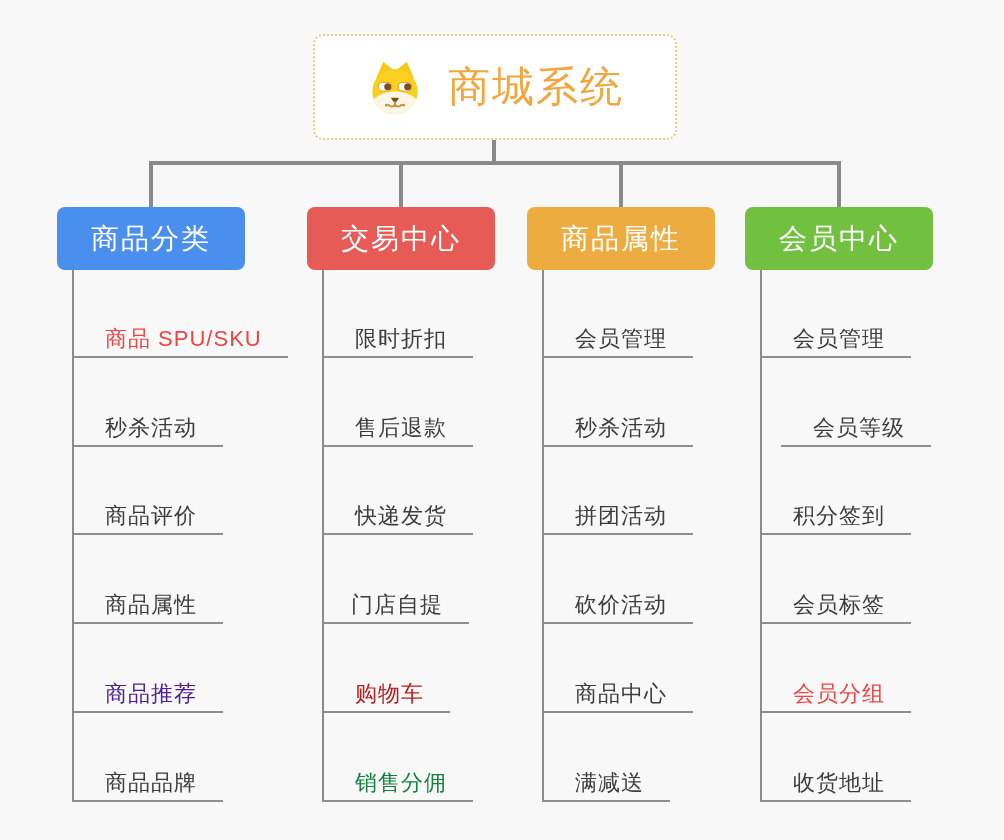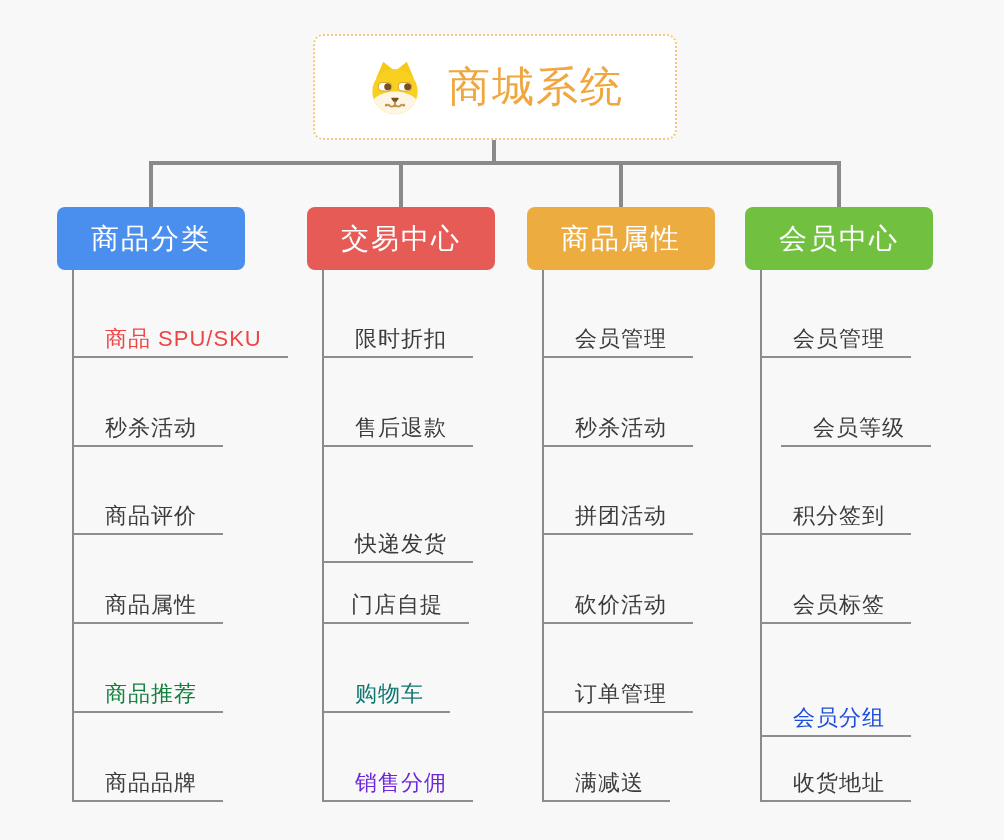--- a/index.html
+++ b/index.html
@@ -95,44 +95,44 @@
       <div class="line" style="left: 760px; top: 270px; width: 2px; height: 531.5px; background: rgb(138, 138, 138);"></div>
     </div>
   <div id="branches">
       <div class="branch-box" style="left: 57px; background: rgb(74, 142, 238);">
         <span class="branch-label" style="color: rgb(255, 255, 255);">商品分类</span>
       </div>
       <div class="child" style="left: 73px; top: 322px; color: #ef4444; border-bottom-color: rgb(142, 142, 142);"><span>商品 SPU/SKU</span></div>
       <div class="child" style="left: 73px; top: 410.7px; color: rgb(60, 60, 60); border-bottom-color: rgb(142, 142, 142);"><span>秒杀活动</span></div>
       <div class="child" style="left: 73px; top: 499.4px; color: rgb(60, 60, 60); border-bottom-color: rgb(142, 142, 142);"><span>商品评价</span></div>
       <div class="child" style="left: 73px; top: 588.1px; color: rgb(60, 60, 60); border-bottom-color: rgb(142, 142, 142);"><span>商品属性</span></div>
-      <div class="child" style="left: 73px; top: 676.8px; color: #15803d; border-bottom-color: rgb(142, 142, 142);"><span>商品推荐</span></div>
+      <div class="child" style="left: 73px; top: 676.8px; color: #4c1d95; border-bottom-color: rgb(142, 142, 142);"><span>商品推荐</span></div>
       <div class="child" style="left: 73px; top: 765.5px; color: rgb(60, 60, 60); border-bottom-color: rgb(142, 142, 142);"><span>商品品牌</span></div>
       <div class="branch-box" style="left: 307px; background: rgb(230, 91, 85);">
         <span class="branch-label" style="color: rgb(255, 255, 255);">交易中心</span>
       </div>
       <div class="child" style="left: 323px; top: 322px; color: rgb(60, 60, 60); border-bottom-color: rgb(142, 142, 142);"><span>限时折扣</span></div>
       <div class="child" style="left: 323px; top: 410.7px; color: rgb(60, 60, 60); border-bottom-color: rgb(142, 142, 142);"><span>售后退款</span></div>
-      <div class="child" style="left: 323px; top: 499.4px; color: rgb(60, 60, 60); border-bottom-color: rgb(142, 142, 142); margin-top: 28px;"><span>快递发货</span></div>
+      <div class="child" style="left: 323px; top: 499.4px; color: rgb(60, 60, 60); border-bottom-color: rgb(142, 142, 142);"><span>快递发货</span></div>
       <div class="child" style="left: 323px; top: 588.1px; color: rgb(60, 60, 60); border-bottom-color: rgb(142, 142, 142); padding-left: 28px;"><span>门店自提</span></div>
-      <div class="child" style="left: 323px; top: 676.8px; color: #0f766e; border-bottom-color: rgb(142, 142, 142);"><span>购物车</span></div>
-      <div class="child" style="left: 323px; top: 765.5px; color: #6d28d9; border-bottom-color: rgb(142, 142, 142);"><span>销售分佣</span></div>
+      <div class="child" style="left: 323px; top: 676.8px; color: #b91c1c; border-bottom-color: rgb(142, 142, 142);"><span>购物车</span></div>
+      <div class="child" style="left: 323px; top: 765.5px; color: #15803d; border-bottom-color: rgb(142, 142, 142);"><span>销售分佣</span></div>
       <div class="branch-box" style="left: 527px; background: rgb(237, 172, 64);">
         <span class="branch-label" style="color: rgb(255, 255, 255);">商品属性</span>
       </div>
       <div class="child" style="left: 543px; top: 322px; color: rgb(60, 60, 60); border-bottom-color: rgb(142, 142, 142);"><span>会员管理</span></div>
       <div class="child" style="left: 543px; top: 410.7px; color: rgb(60, 60, 60); border-bottom-color: rgb(142, 142, 142);"><span>秒杀活动</span></div>
       <div class="child" style="left: 543px; top: 499.4px; color: rgb(60, 60, 60); border-bottom-color: rgb(142, 142, 142);"><span>拼团活动</span></div>
       <div class="child" style="left: 543px; top: 588.1px; color: rgb(60, 60, 60); border-bottom-color: rgb(142, 142, 142);"><span>砍价活动</span></div>
-      <div class="child" style="left: 543px; top: 676.8px; color: rgb(60, 60, 60); border-bottom-color: rgb(142, 142, 142);"><span>订单管理</span></div>
+      <div class="child" style="left: 543px; top: 676.8px; color: rgb(60, 60, 60); border-bottom-color: rgb(142, 142, 142);"><span>商品中心</span></div>
       <div class="child" style="left: 543px; top: 765.5px; color: rgb(60, 60, 60); border-bottom-color: rgb(142, 142, 142);"><span>满减送</span></div>
       <div class="branch-box" style="left: 745px; background: rgb(113, 192, 64);">
         <span class="branch-label" style="color: rgb(255, 255, 255);">会员中心</span>
       </div>
       <div class="child" style="left: 761px; top: 322px; color: rgb(60, 60, 60); border-bottom-color: rgb(142, 142, 142);"><span>会员管理</span></div>
       <div class="child" style="left: 761px; top: 410.7px; color: rgb(60, 60, 60); border-bottom-color: rgb(142, 142, 142); margin-left: 20px;"><span>会员等级</span></div>
       <div class="child" style="left: 761px; top: 499.4px; color: rgb(60, 60, 60); border-bottom-color: rgb(142, 142, 142);"><span>积分签到</span></div>
       <div class="child" style="left: 761px; top: 588.1px; color: rgb(60, 60, 60); border-bottom-color: rgb(142, 142, 142);"><span>会员标签</span></div>
-      <div class="child" style="left: 761px; top: 676.8px; color: #1d4ed8; border-bottom-color: rgb(142, 142, 142); margin-top: 24px;"><span>会员分组</span></div>
+      <div class="child" style="left: 761px; top: 676.8px; color: #ef4444; border-bottom-color: rgb(142, 142, 142);"><span>会员分组</span></div>
       <div class="child" style="left: 761px; top: 765.5px; color: rgb(60, 60, 60); border-bottom-color: rgb(142, 142, 142);"><span>收货地址</span></div>
     </div>
 
 </div>
 
 </body></html>

